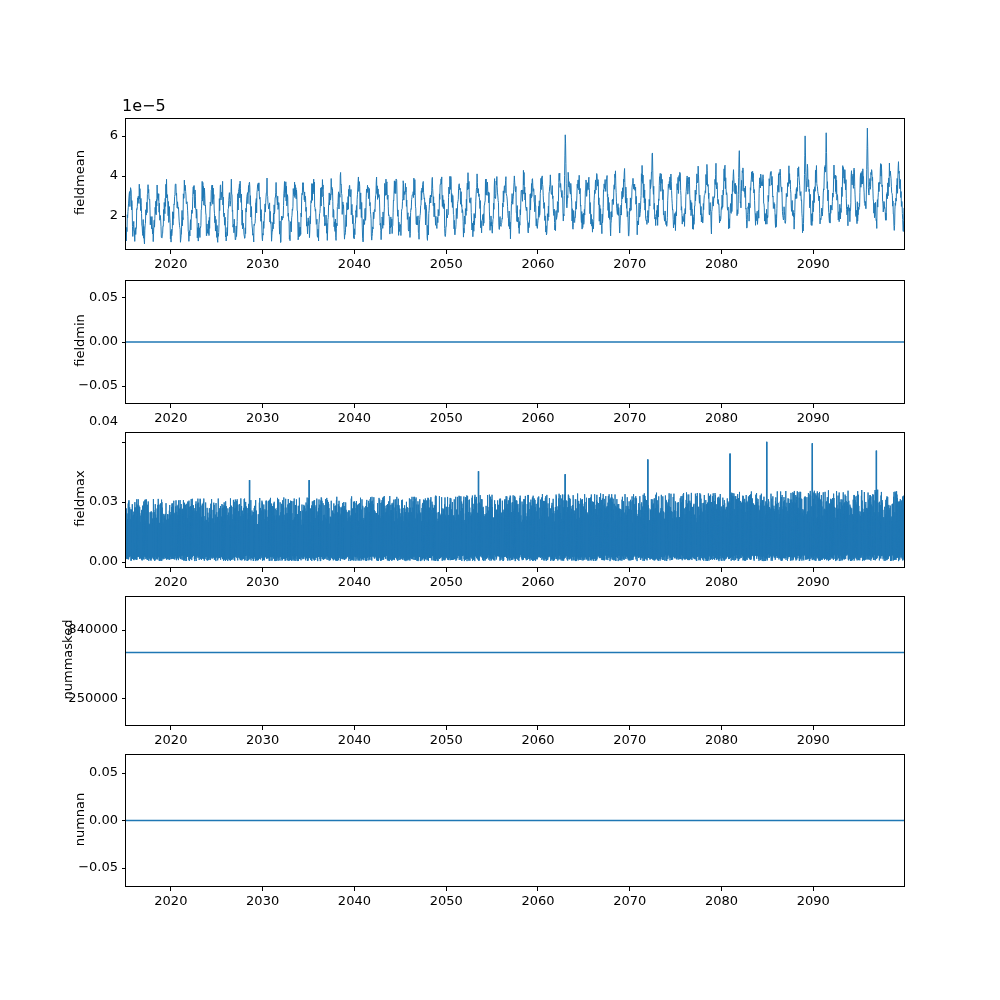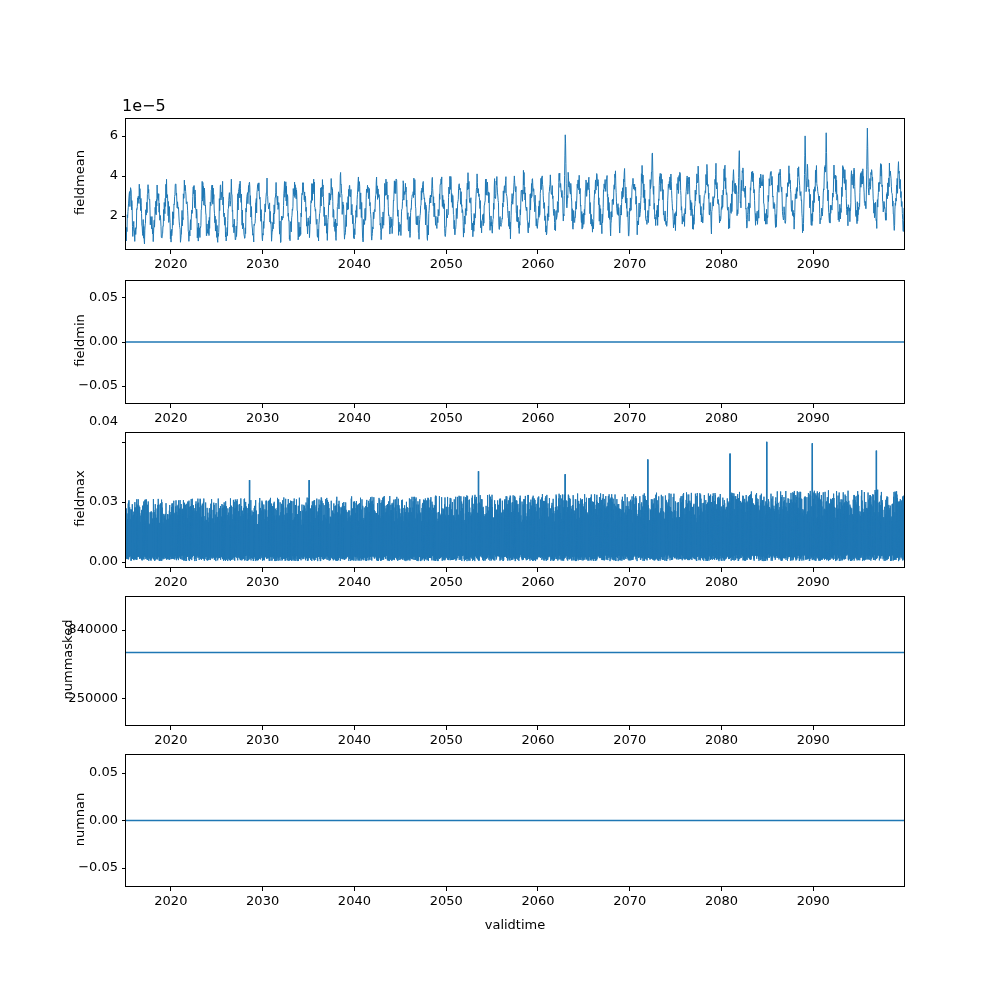--- a/index.html
+++ b/index.html
@@ -236,14 +236,13 @@
     <div class="xtick-label" style="left: 406.176px; top: 893px; width: 80px;">2050</div>
     <div class="tick-mark" style="left: 537.441px; top: 887px; width: 1px; height: 3.5px;"></div>
     <div class="xtick-label" style="left: 497.941px; top: 893px; width: 80px;">2060</div>
     <div class="tick-mark" style="left: 629.206px; top: 887px; width: 1px; height: 3.5px;"></div>
     <div class="xtick-label" style="left: 589.706px; top: 893px; width: 80px;">2070</div>
     <div class="tick-mark" style="left: 720.971px; top: 887px; width: 1px; height: 3.5px;"></div>
     <div class="xtick-label" style="left: 681.471px; top: 893px; width: 80px;">2080</div>
     <div class="tick-mark" style="left: 812.735px; top: 887px; width: 1px; height: 3.5px;"></div>
     <div class="xtick-label" style="left: 773.235px; top: 893px; width: 80px;">2090</div>
     <div class="ylabel" style="left: 19px; top: 811.5px; width: 120px; text-align: center; transform: rotate(-90deg);">numnan</div>
-    <div class="xlabel" style="left: 125px; top: 917px; width: 780px;">validtime</div>
   </div>
 
 </body></html>

